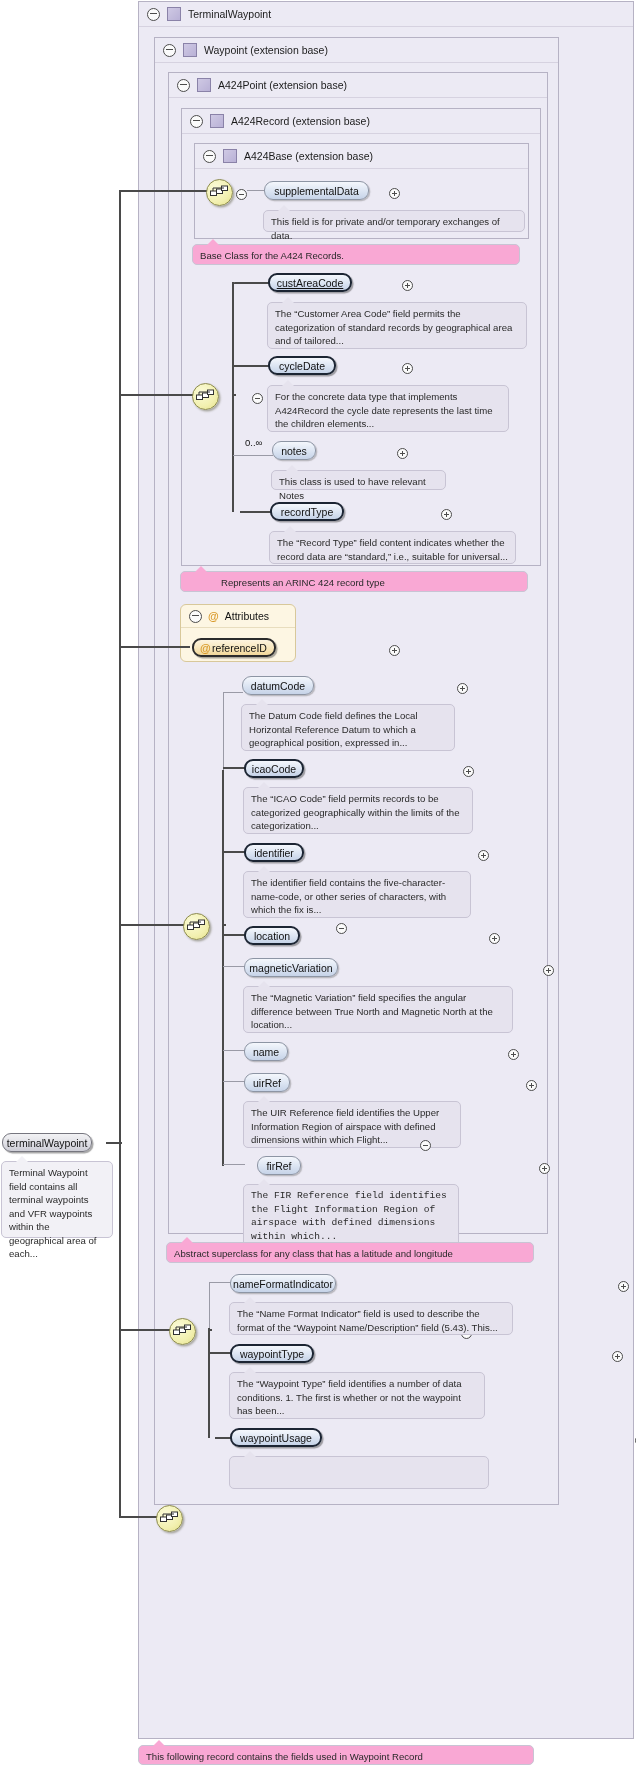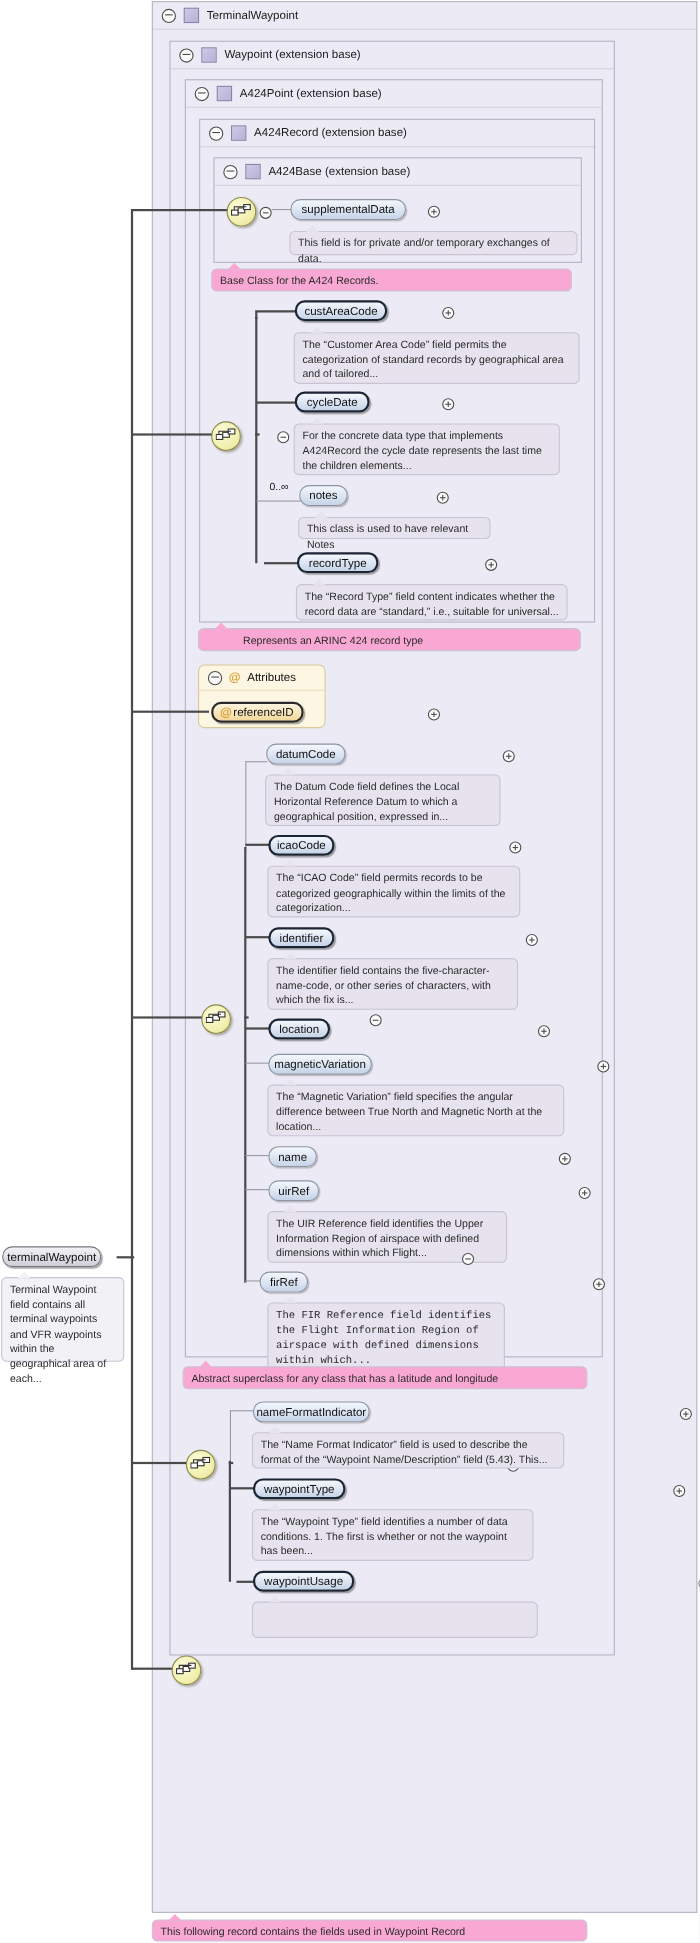--- a/index.html
+++ b/index.html
@@ -226,21 +226,21 @@
 </div>
 <span class="icon-min abs" style="left:221px;top:390px;"></span>
 
 
 <div class="ln" style="left:232px;top:288px;width:2px;height:224px;"></div>
 <div class="ln" style="left:232px;top:394px;width:4px;height:2px;"></div>
 
 
 <div class="ln" style="left:233px;top:282px;width:36px;height:2px;border-radius:6px 0 0 0;"></div>
 <div class="ln" style="left:232px;top:282px;width:2px;height:8px;"></div>
-<div class="node req" style="left:268px;top:273px;width:84px;">
+<div class="node req" style="left:268px;top:273px;width:84px;text-decoration:underline;">
   <span>custAreaCode</span>
 </div>
 <span class="icon-plus abs" style="left:356px;top:277px;"></span>
 <div class="doc" style="left:267px;top:302px;width:260px;height:47px;">
   <div class="tail"></div>
   <span>The “Customer Area Code” field permits the categorization of standard records by geographical area and of tailored...</span>
 </div>
 
 
 <div class="ln" style="left:233px;top:365px;width:36px;height:2px;"></div>
@@ -379,21 +379,21 @@
   <span>uirRef</span>
 </div>
 <span class="icon-plus abs" style="left:294px;top:1077px;"></span>
 <div class="doc" style="left:243px;top:1101px;width:218px;height:47px;">
   <div class="tail"></div>
   <span>The UIR Reference field identifies the Upper Information Region of airspace with defined dimensions within which Flight...</span>
 </div>
 
 
 <div class="ln thin" style="left:223px;top:1164px;width:22px;height:1px;"></div>
-<div class="node opt" style="left:236px;top:1156px;width:44px;justify-content:center;">
+<div class="node opt" style="left:257px;top:1156px;width:44px;justify-content:center;">
   <span>firRef</span>
 </div>
 <span class="icon-plus abs" style="left:292px;top:1160px;"></span>
 <div class="doc" style="left:243px;top:1184px;width:216px;height:63px;font-family:Liberation Mono, monospace;">
   <div class="tail"></div>
   <span>The FIR Reference field identifies the Flight Information Region of airspace with defined dimensions within which...</span>
 </div>
 
 
 <div class="doc wide" style="left:166px;top:1242px;width:368px;height:21px;">

